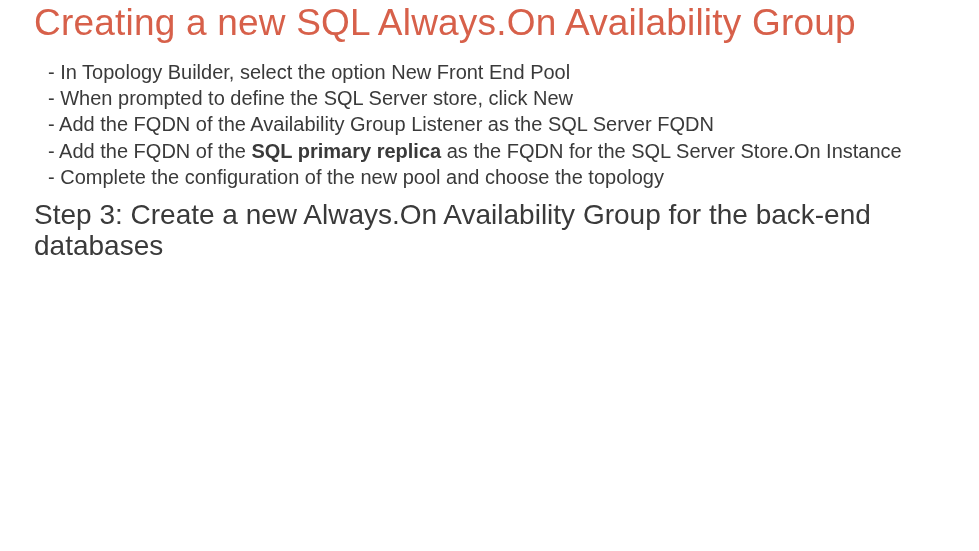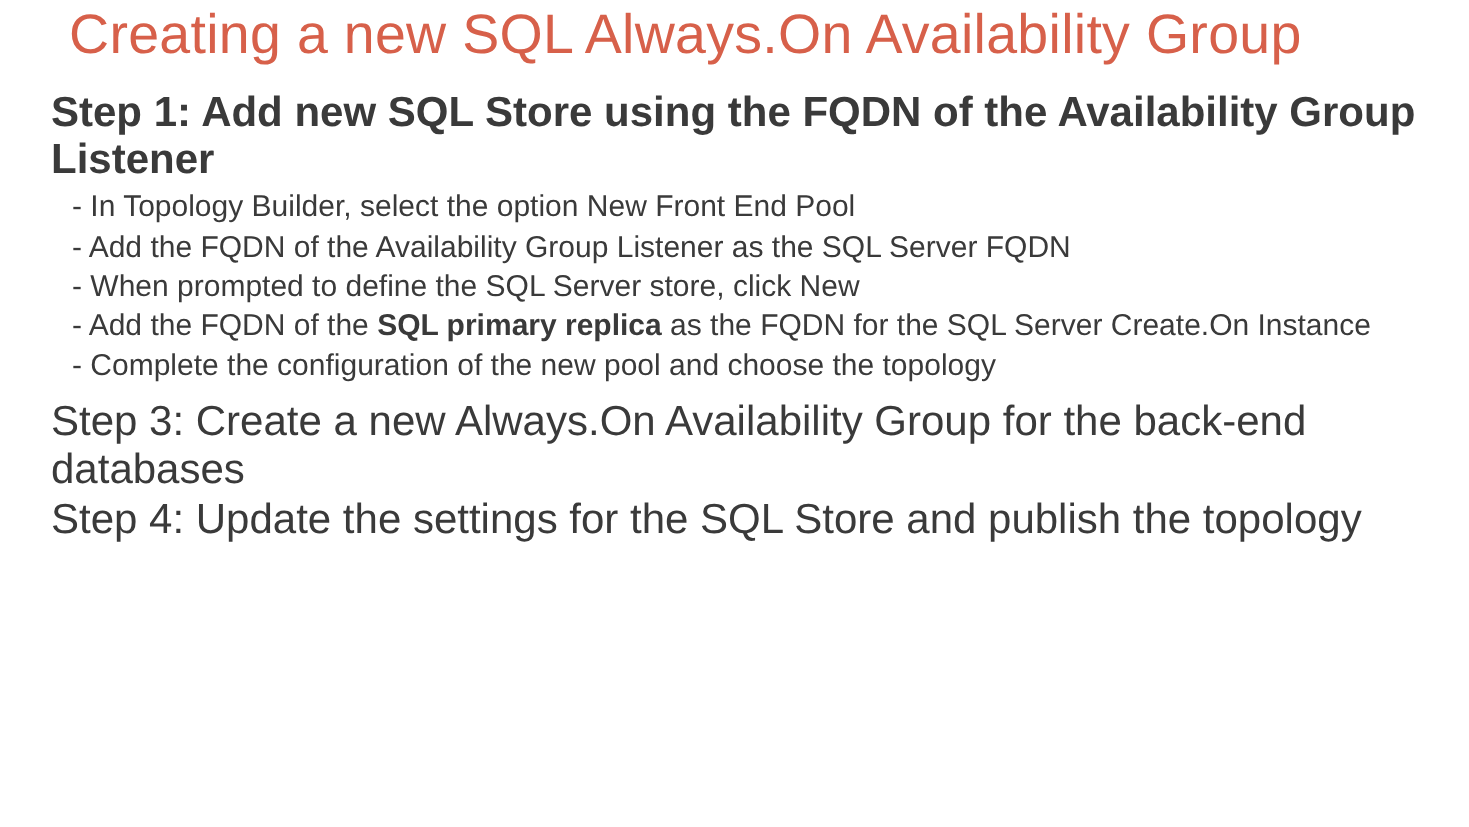--- a/index.html
+++ b/index.html
@@ -14,21 +14,21 @@
   }
   .slide {
     box-sizing: border-box;
     padding: 2px 34px 0 34px;
   }
   .title {
     font-size: 37px;
     font-weight: 300;
     color: #d7604a;
     line-height: 1.15;
-    margin: 0 0 14px 12px;
+    margin: 0 0 14px 0;
     letter-spacing: 0.2px;
   }
   .step-heading {
     font-size: 28px;
     line-height: 1.12;
     margin: 0;
     color: #3a3a3a;
   }
   .step1 {
     font-weight: 600;
@@ -56,30 +56,28 @@
     text-align: right;
   }
 </style>
 </head>
 <body>
 
 <div class="slide">
 
   <h1 class="title">Creating a new SQL Always.On Availability Group</h1>
 
-  <h2 class="step-heading step1">Step 1: Add new SQL Store using the FQDN of the Availability Group Listener</h2>
 
   <div class="bullets">
     <div class="line">- In Topology Builder, select the option New Front End Pool</div>
+    <div class="line">- When prompted to define the SQL Server store, click New</div>
     <div class="line">- Add the FQDN of the Availability Group Listener as the SQL Server FQDN</div>
-    <div class="line">- When prompted to define the SQL Server store, click New</div>
     <div class="line">
-      <span>- Add the FQDN of the </span><span class="strong">SQL primary replica</span><span> as the FQDN for the SQL Server Create.On Instance</span>
+      <span>- Add the FQDN of the </span><span class="strong">SQL primary replica</span><span> as the FQDN for the SQL Server Store.On Instance</span>
     </div>
     <div class="line">- Complete the configuration of the new pool and choose the topology</div>
   </div>
 
 
   <h2 class="step-heading step-light">Step 3: Create a new Always.On Availability Group for the back-end databases</h2>
 
-  <h2 class="step-heading step-light">Step 4: Update the settings for the SQL Store and publish the topology</h2>
 
 </div>
 
 </body></html>

